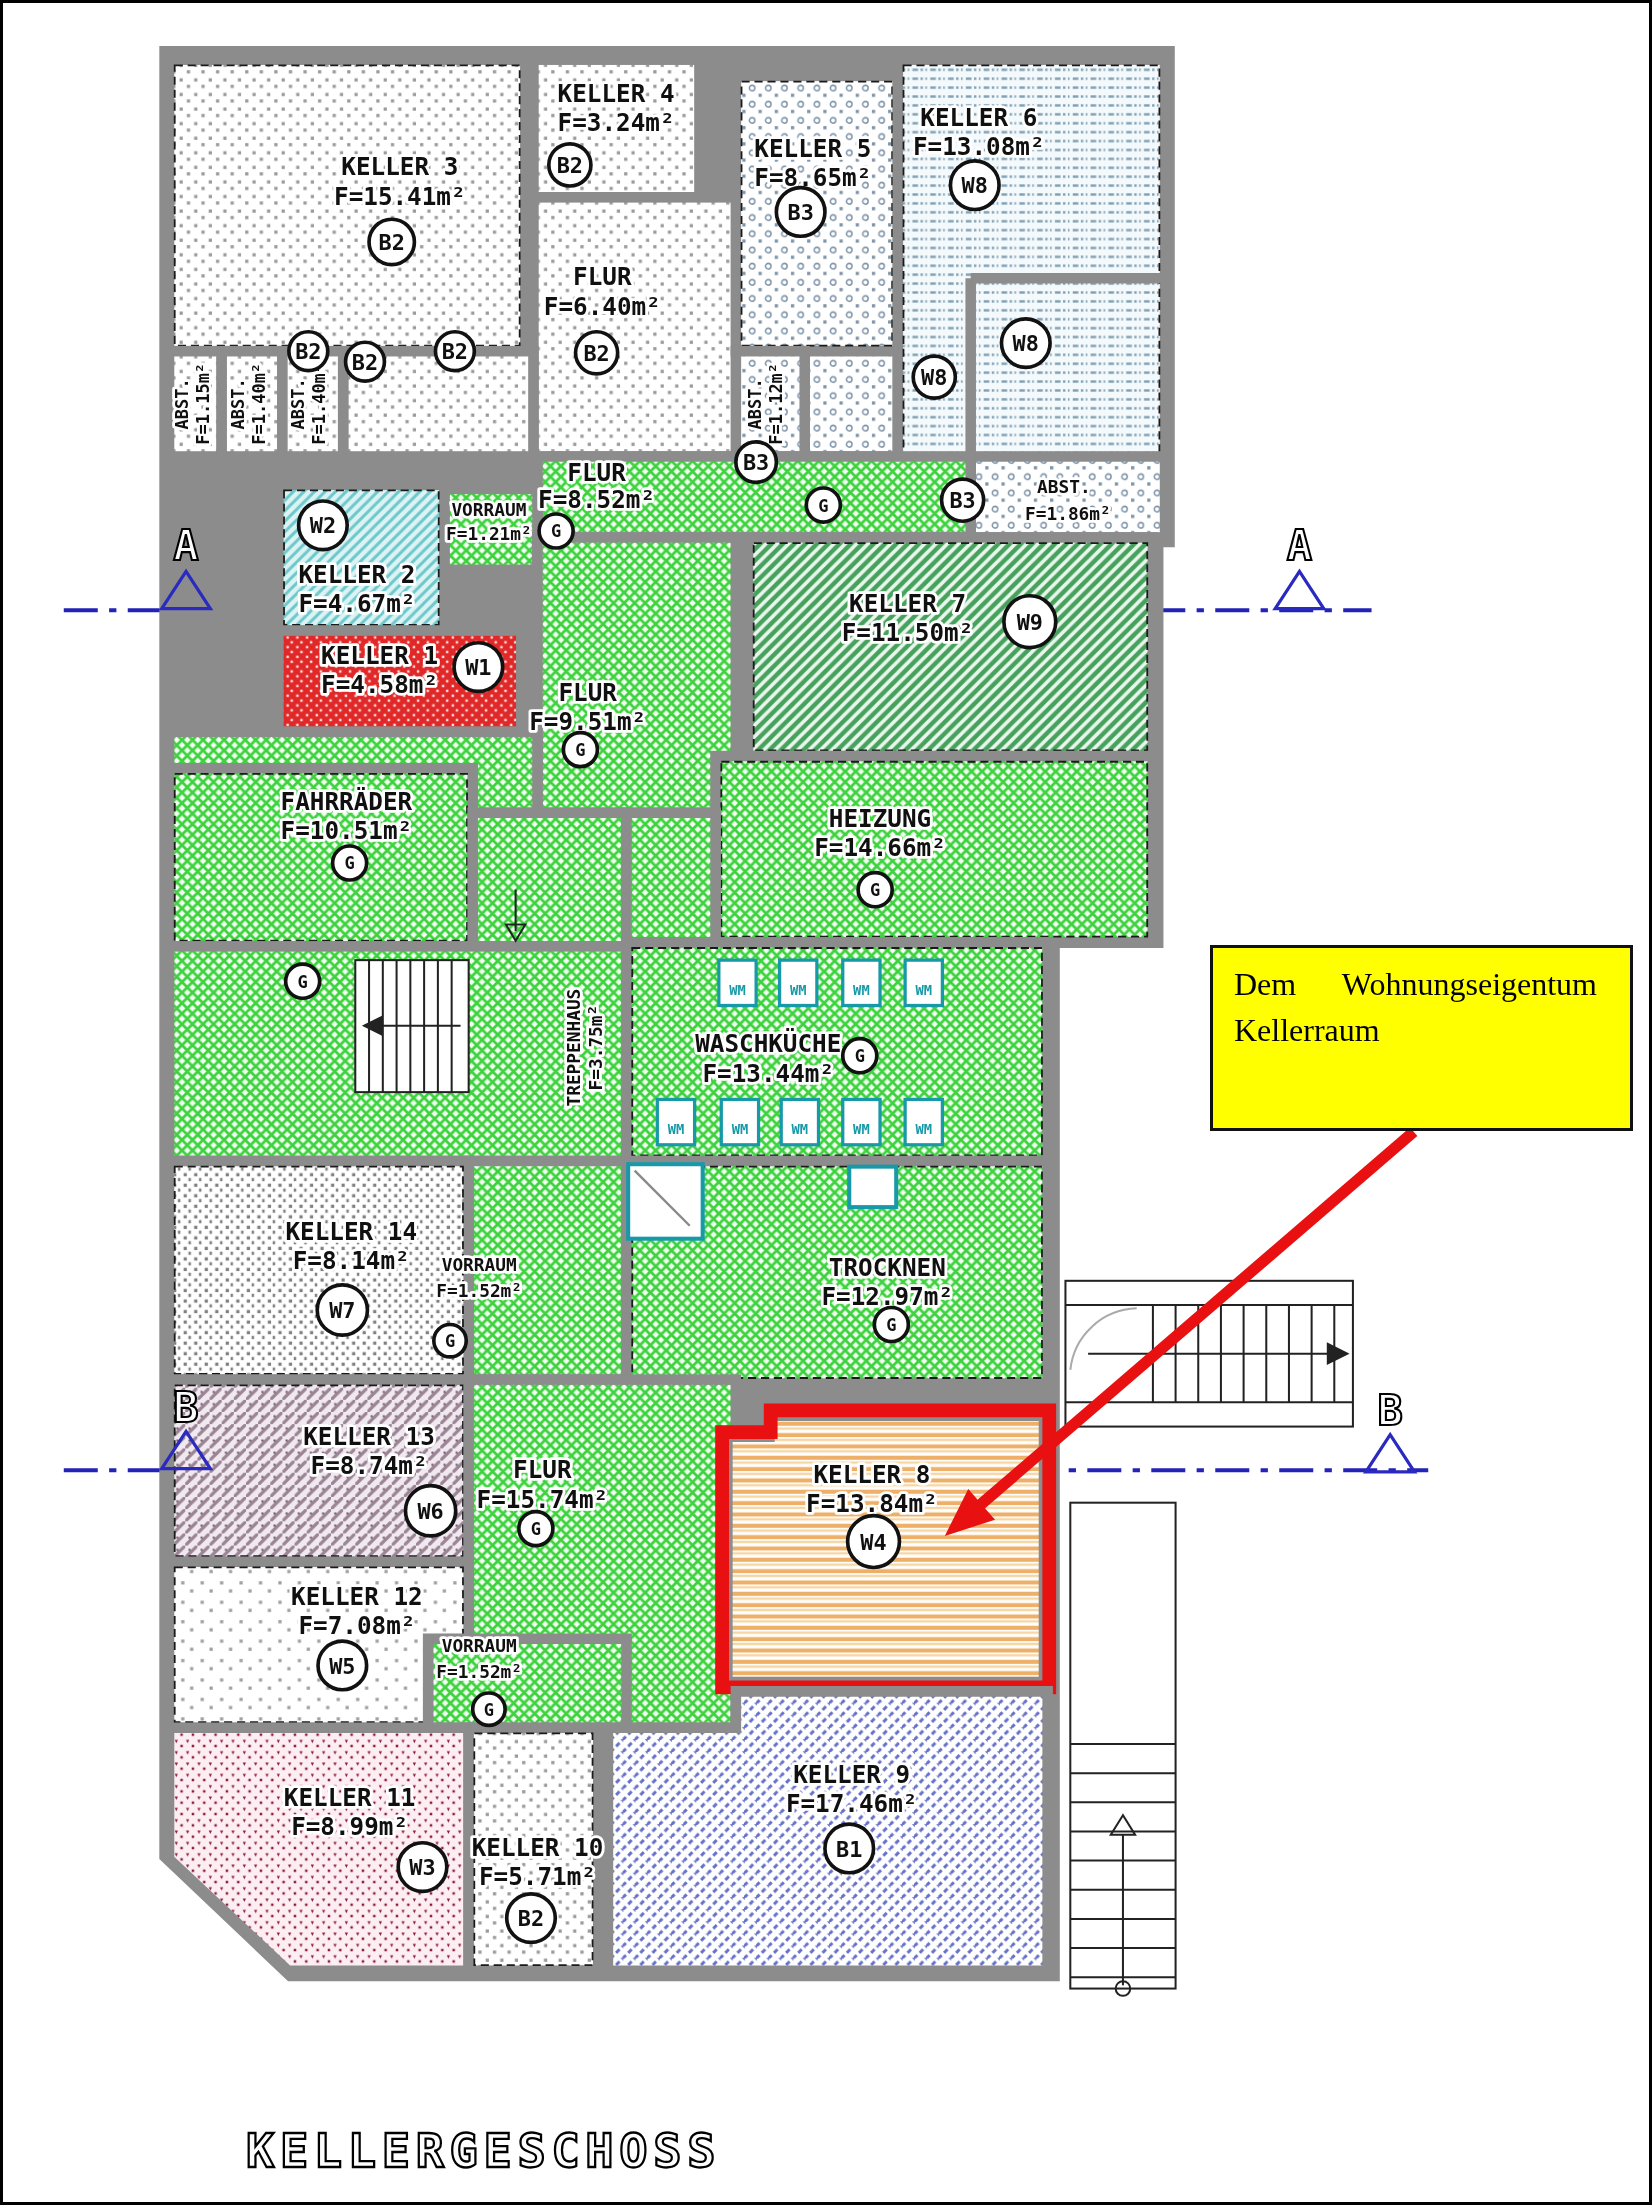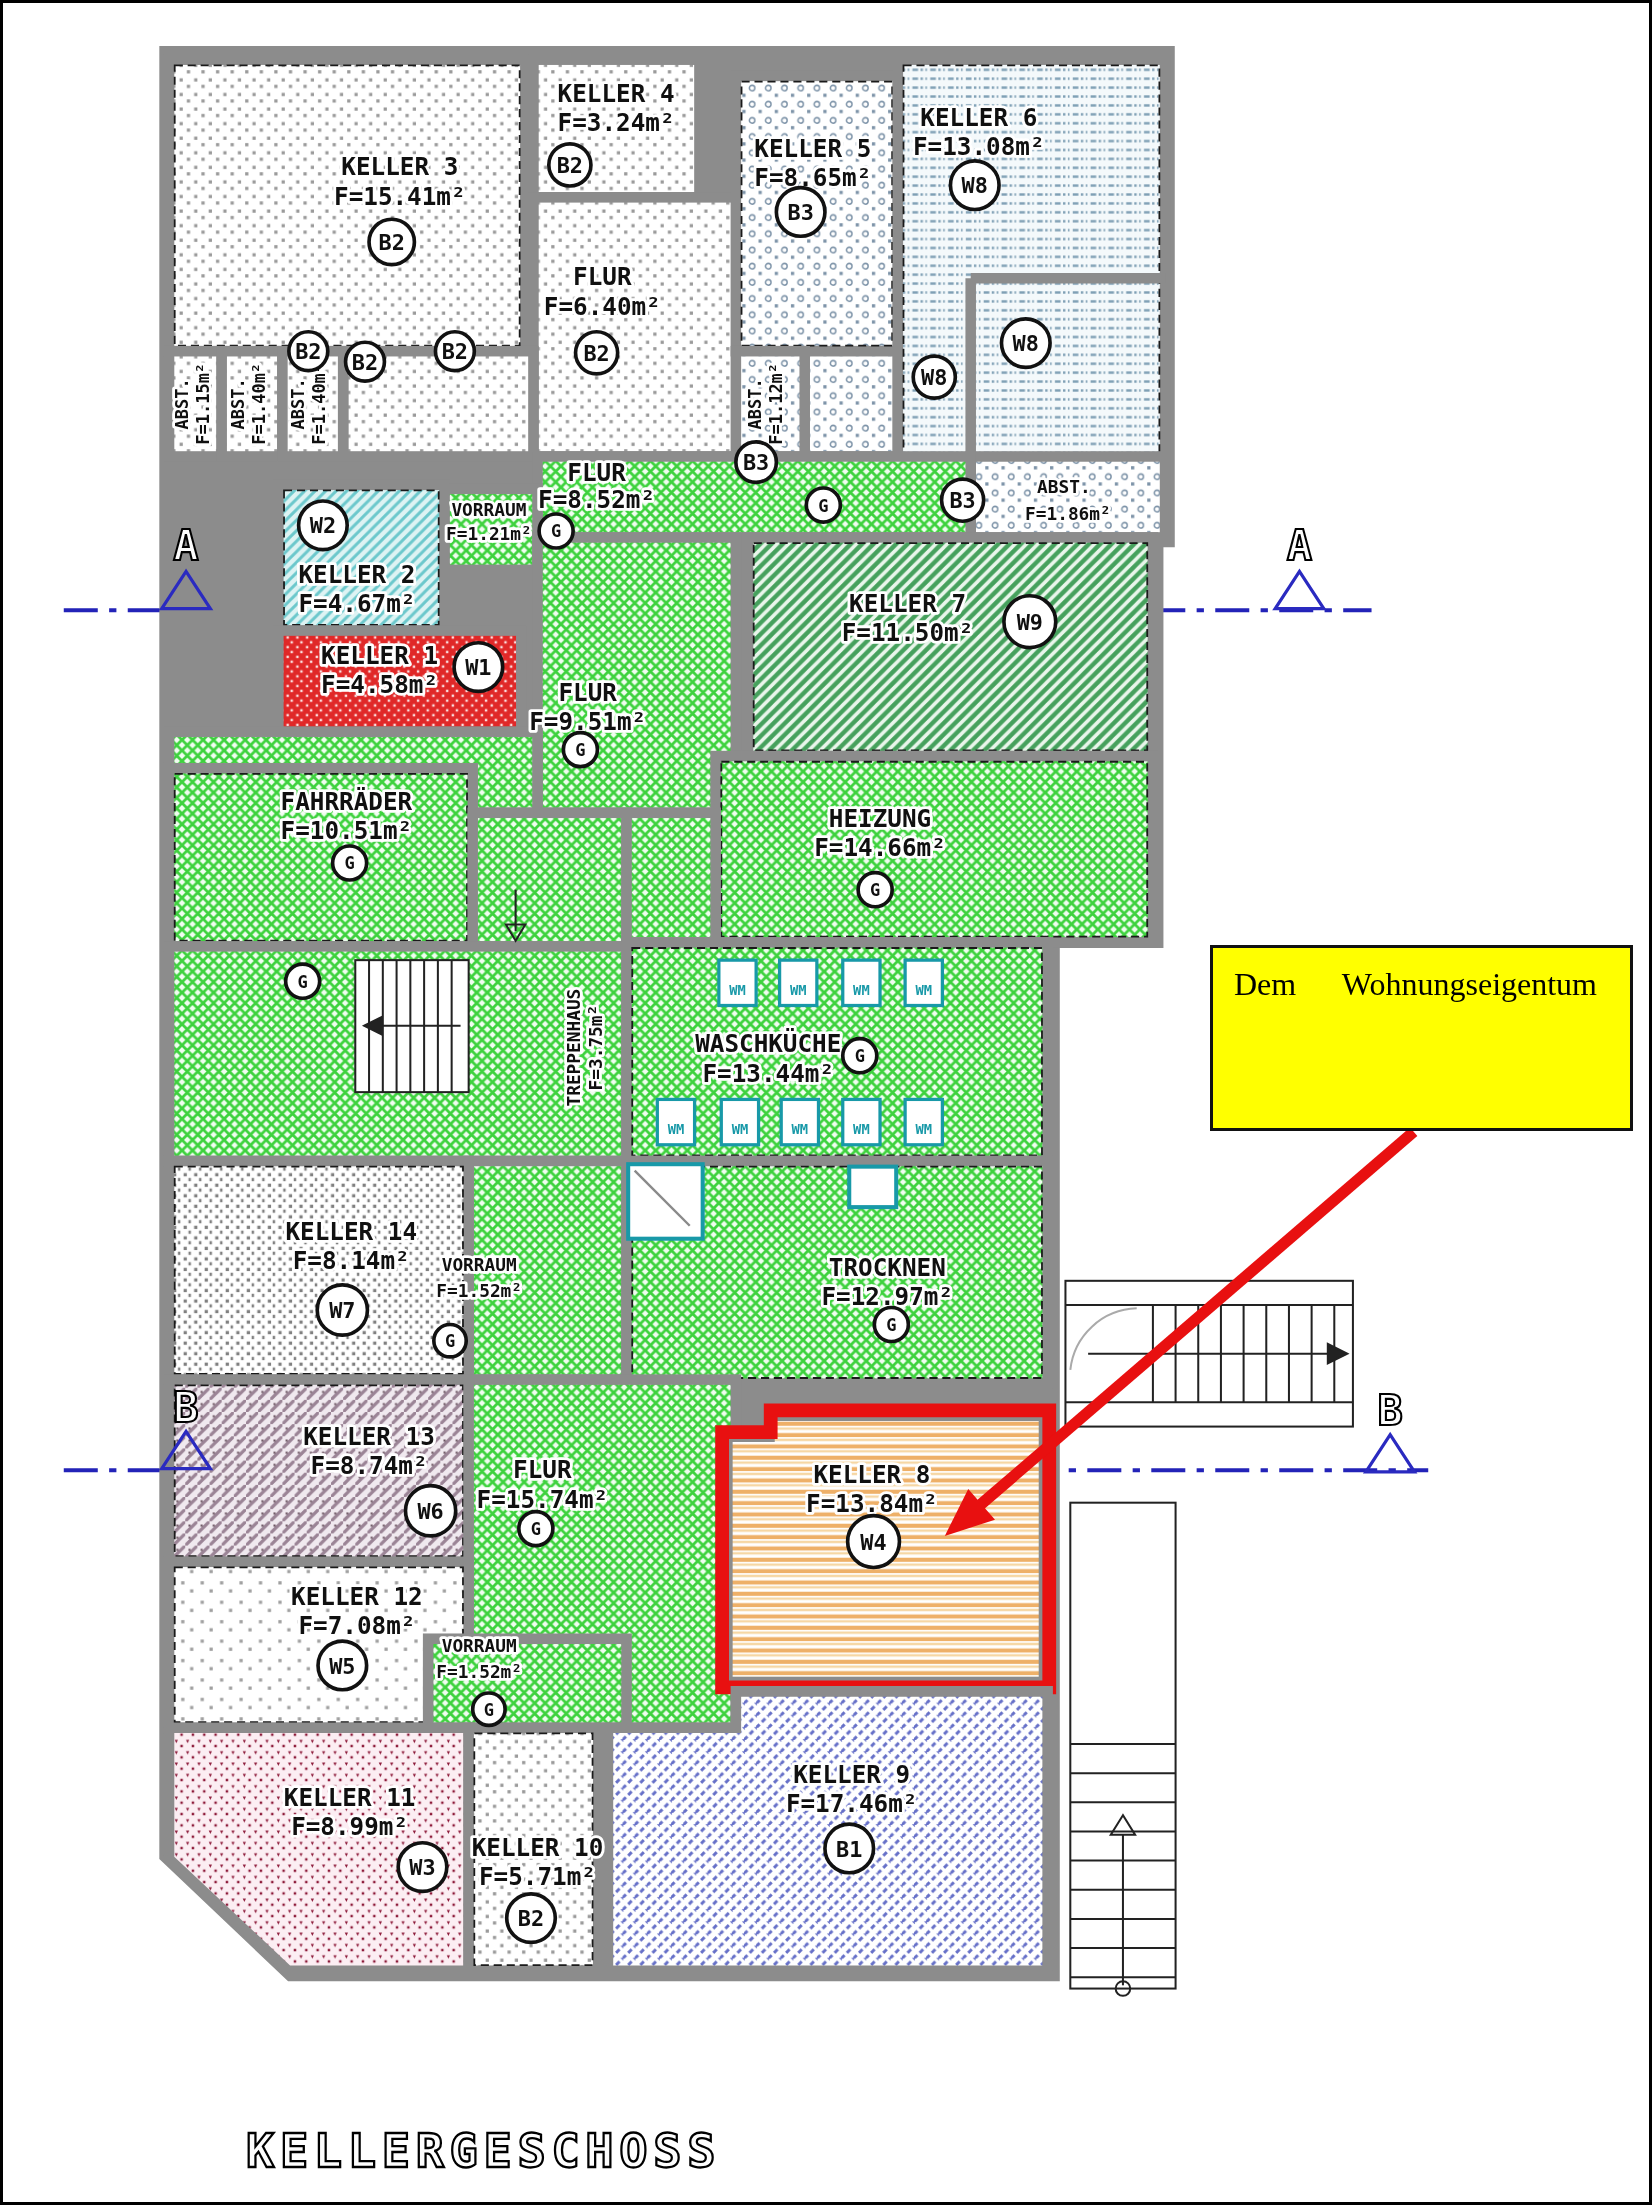--- a/index.html
+++ b/index.html
@@ -513,15 +513,16 @@
   <g>
     <line x1="1742" y1="1394" x2="1196" y2="1864" stroke="#e81010" stroke-width="14"></line>
     <polygon points="1163,1893 1192,1835 1225,1873" fill="#e81010"></polygon>
   </g>
 
   <text class="title-t" x="300" y="2672">KELLERGESCHOSS</text>
 </svg>
 
 <div class="annotation">
   <div class="ann-line">Dem Wohnungseigentum</div>
+  <div class="ann-line last">Kellerraum</div>
 </div>
 </div>
 
 
 </body></html>

